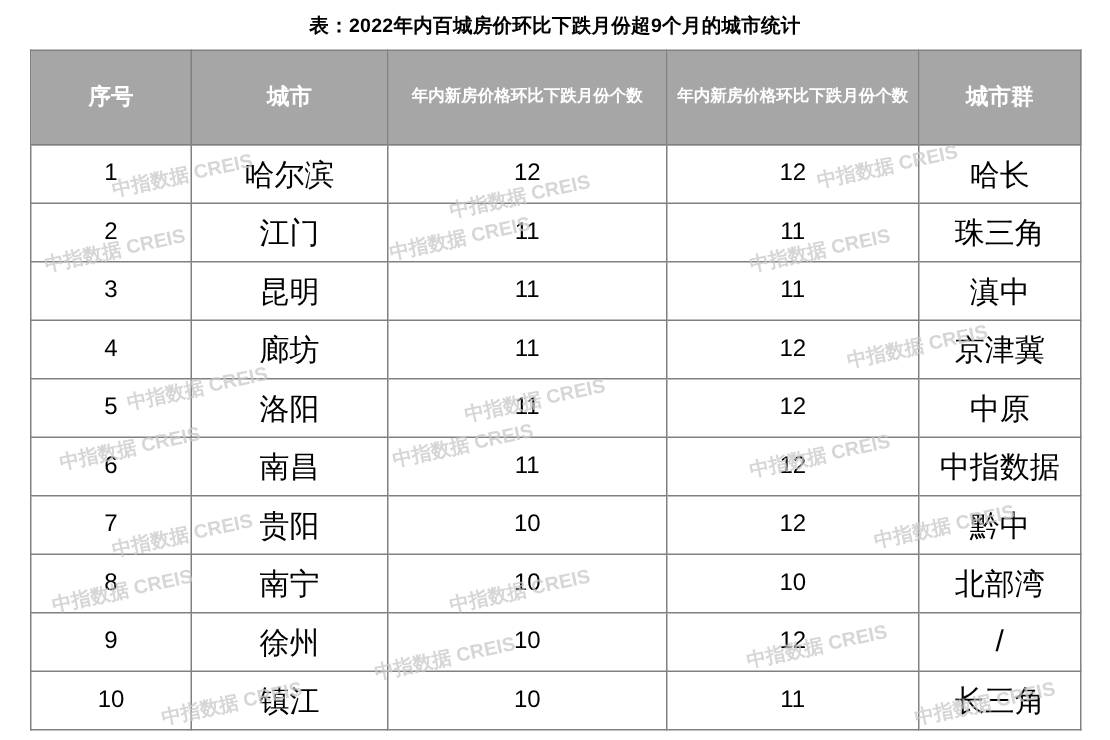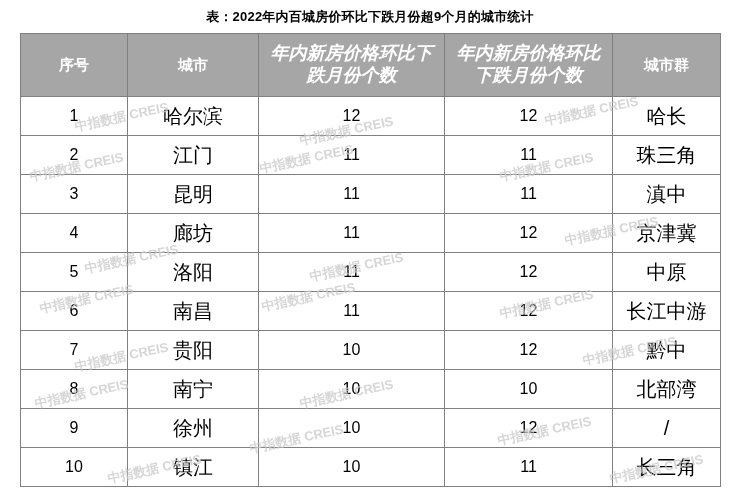--- a/index.html
+++ b/index.html
@@ -53,22 +53,21 @@
   table.stat thead th {
     background: #a6a6a6;
     color: #ffffff;
     font-weight: bold;
     height: 58px;
     line-height: 1.22;
     padding: 2px 4px;
     font-size: 15px;
   }
   table.stat thead th.wide-label {
-    font-size: 18px;
-    font-style: italic;
+    font-size: 11px;
   }
   table.stat tbody td {
     height: 38px;
     padding: 0;
     font-size: 16px;
   }
   table.stat tbody td.city,
   table.stat tbody td.group {
     font-size: 20px;
   }
@@ -159,21 +158,21 @@
           <td class="city">洛阳</td>
           <td>11</td>
           <td>12</td>
           <td class="group">中原</td>
         </tr>
         <tr>
           <td>6</td>
           <td class="city">南昌</td>
           <td>11</td>
           <td>12</td>
-          <td class="group">长江中游</td>
+          <td class="group">中指数据</td>
         </tr>
         <tr>
           <td>7</td>
           <td class="city">贵阳</td>
           <td>10</td>
           <td>12</td>
           <td class="group">黔中</td>
         </tr>
         <tr>
           <td>8</td>

